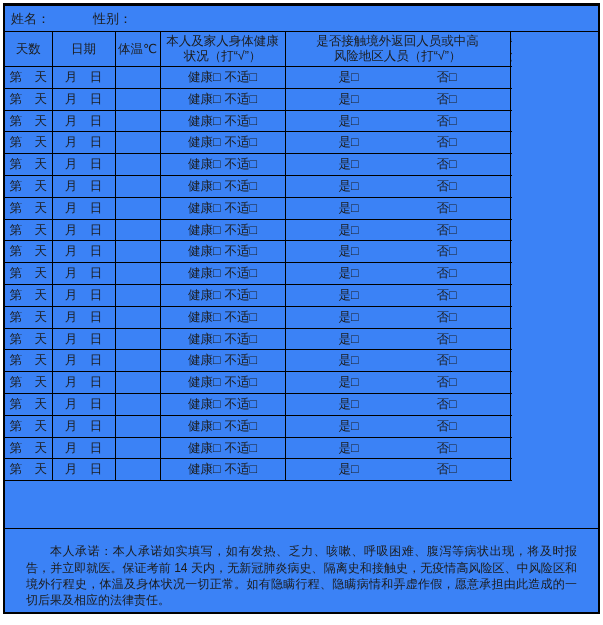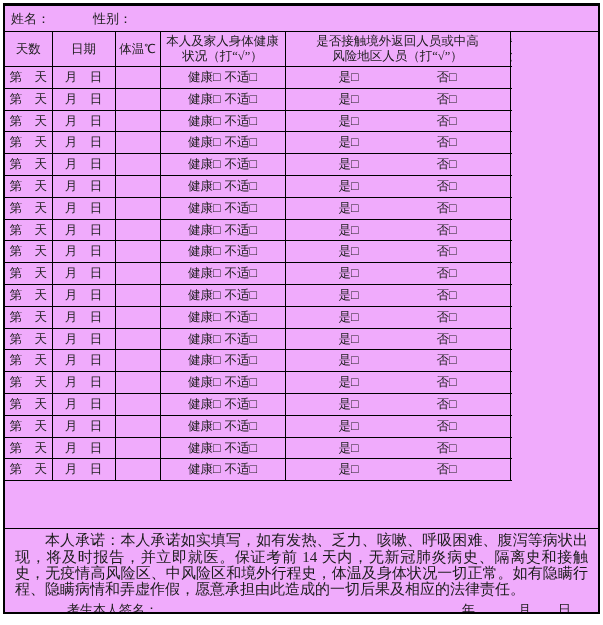--- a/index.html
+++ b/index.html
@@ -4,21 +4,21 @@
 <style>
   html,body{margin:0;padding:0;}
   body{
     width:603px;height:625px;background:#ffffff;
     font-family:"Liberation Sans","DejaVu Sans",sans-serif;
     color:#1c1c1c;position:relative;overflow:hidden;
     -webkit-font-smoothing:antialiased;
   }
   .sheet{
     position:absolute;left:3px;top:3px;width:593px;height:606px;
-    border:2px solid #000;border-top-width:3px;background:#f0abfc;overflow:hidden;font-family:Liberation Serif, serif;
+    border:2px solid #000;border-top-width:3px;background:#3b82f6;overflow:hidden;
   }
   
   .name-row{
     position:relative;height:25px;border-bottom:1px solid #000;
     font-size:13px;line-height:25px;
   }
   .name-row span{position:absolute;top:0;white-space:nowrap;}
   .lbl-name{left:6px;} .lbl-gender{left:88px;} .lbl-id{left:150px;} .lbl-phone{left:350px;}
   
   table.grid{border-collapse:collapse;width:506px;table-layout:fixed;}
@@ -38,21 +38,21 @@
   
   .desc-row{display:flex;height:47px;border-bottom:1px solid #000;}
   .desc-label{
     width:182px;border-right:1px solid #000;padding:2px 5px 0 5px;
     font-size:12.5px;line-height:15.3px;text-align:left;white-space:pre-line;
   }
   .desc-value{flex:1;}
   
   .commitment{height:84px;padding:3px 10px 0 10px;overflow:hidden;}
   .commit-text{
-    margin:0;font-size:15px;line-height:16.4px;text-indent:2em;
+    margin:11px;font-size:12px;line-height:16.4px;text-indent:2em;
     text-align:justify;text-justify:inter-ideograph;
   }
   .sig-row{
     position:relative;height:17px;line-height:17px;font-size:13px;margin-top:3px;
   }
   .sig-row span{position:absolute;top:0;white-space:nowrap;}
   .sig-label{left:52px;}
   .ymd-year{left:447px;} .ymd-month{left:503px;} .ymd-day{left:543px;}
 </style>
 </head>

